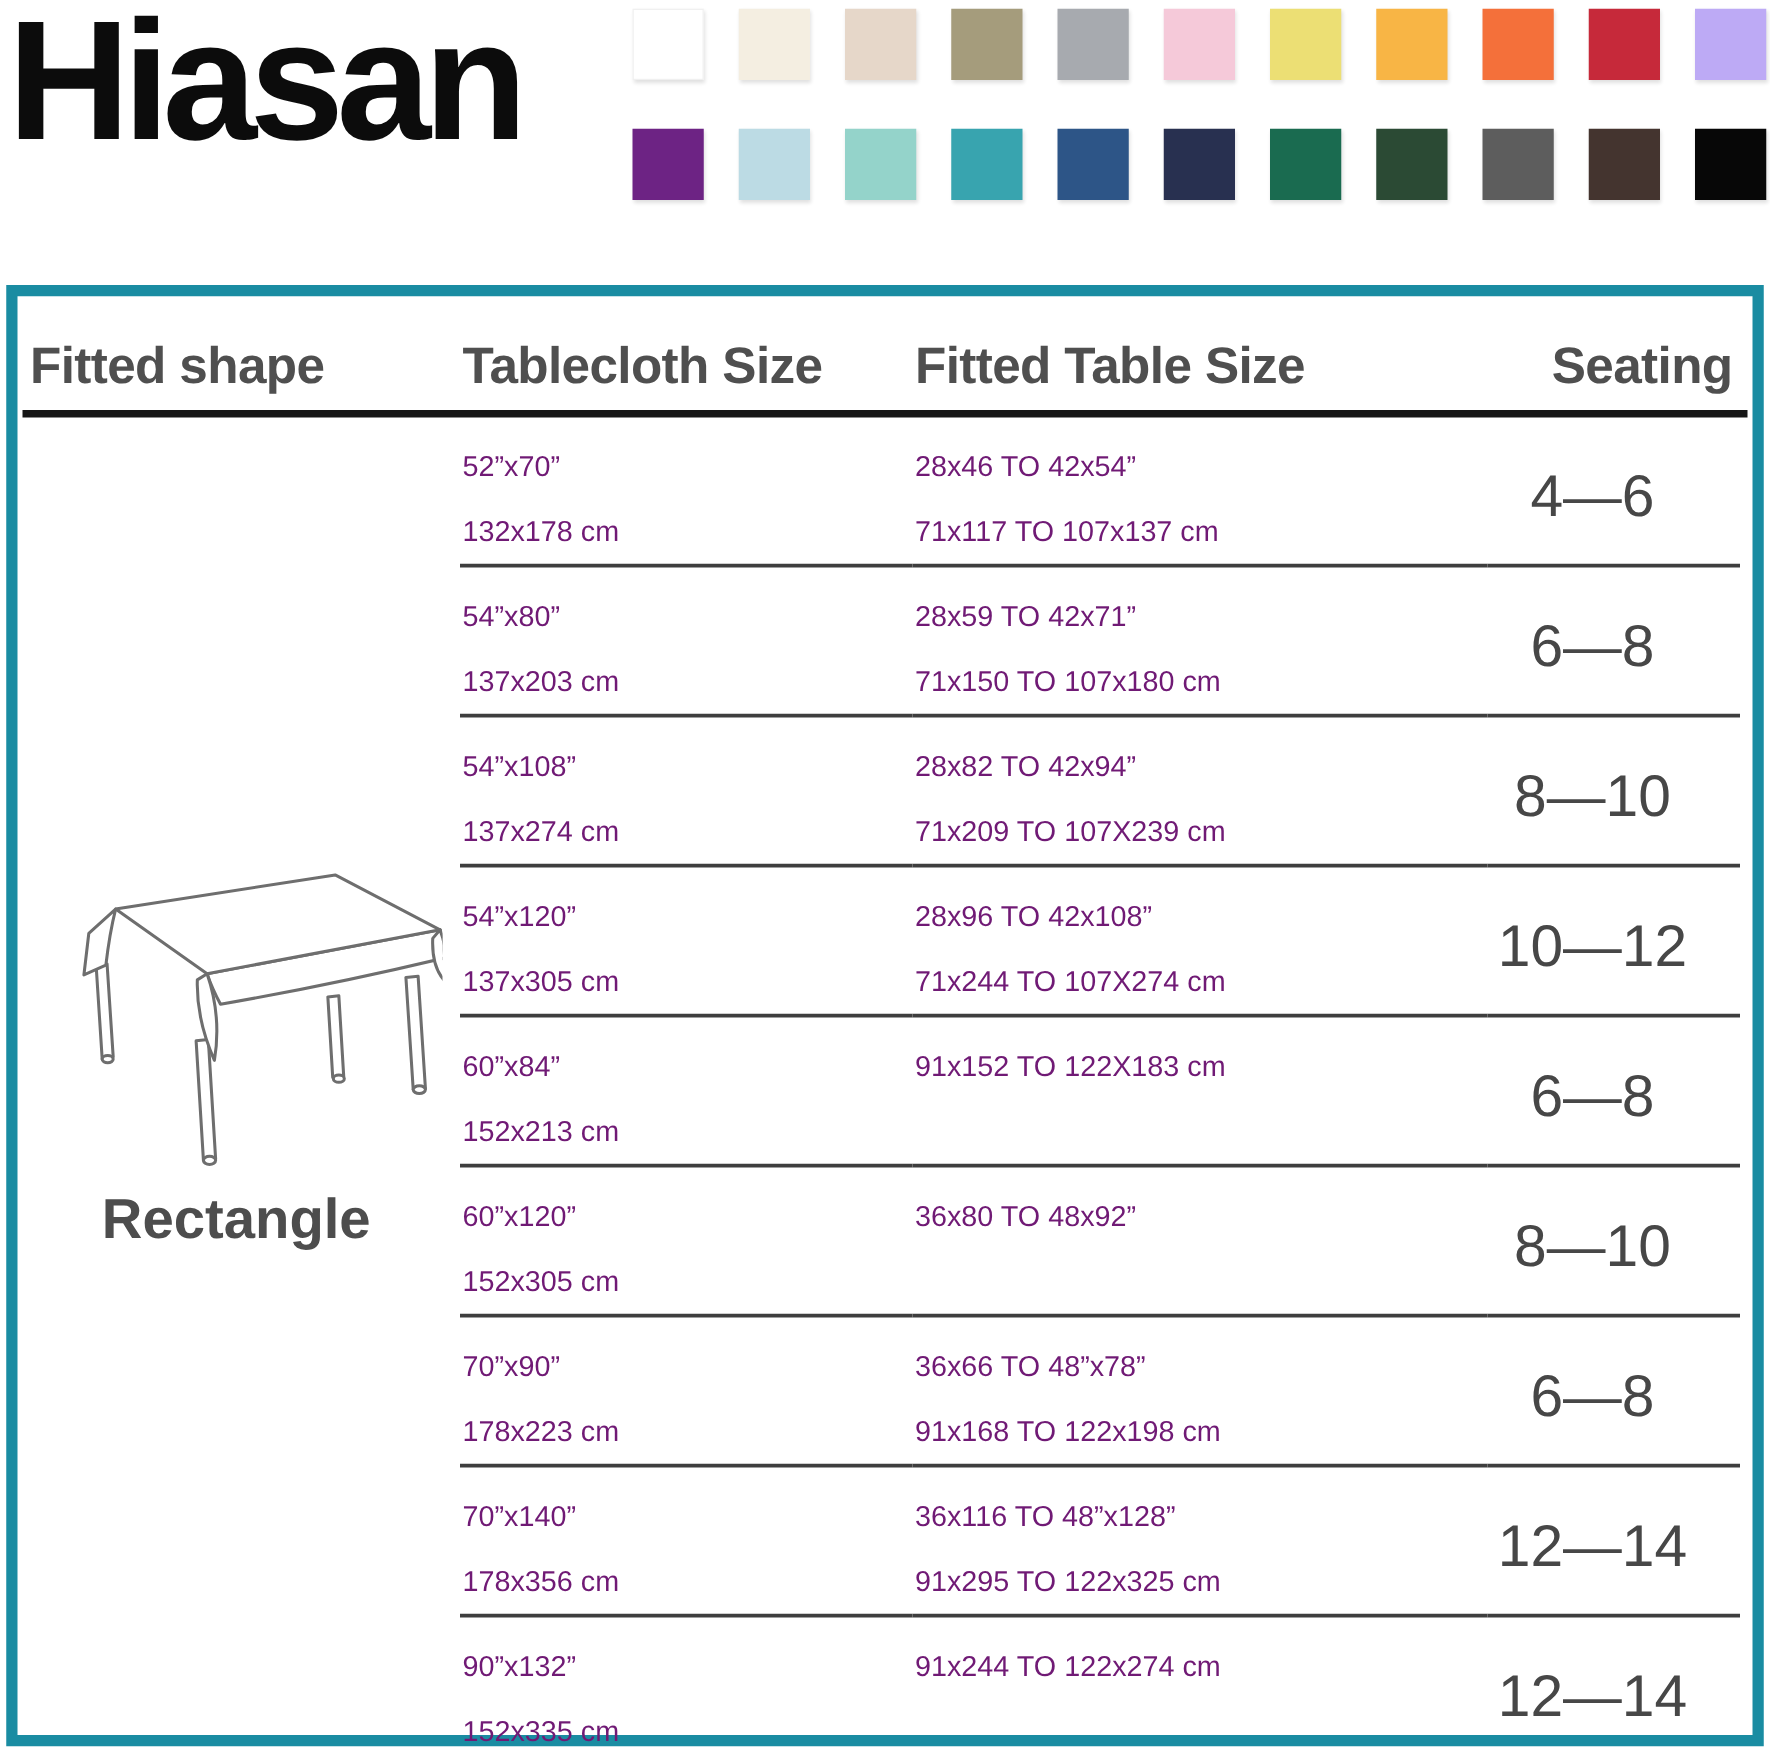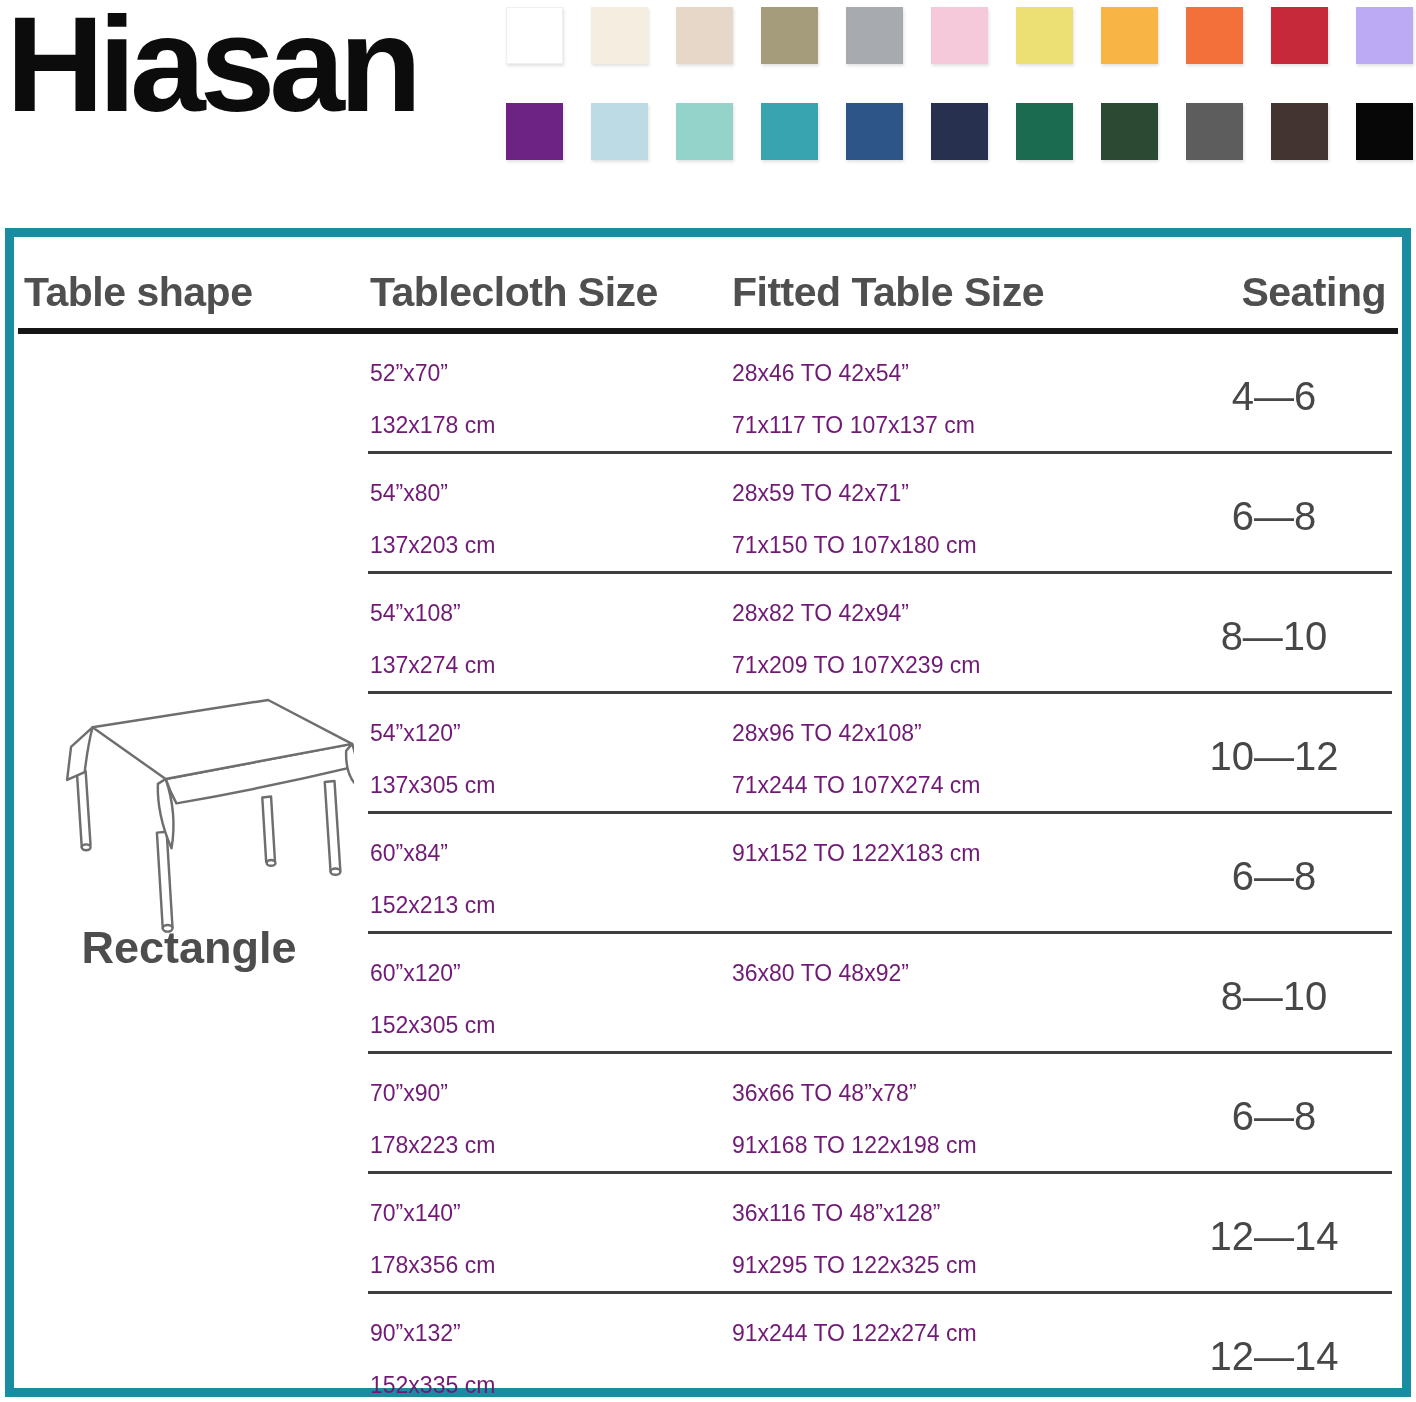--- a/index.html
+++ b/index.html
@@ -46,28 +46,28 @@
     grid-template-rows:repeat(10,1fr);
     padding:0 10px;
   }
   .cell{box-sizing:border-box;padding-top:13px;}
   .cell .l1,.cell .l2{font-size:23px;color:#701a75;line-height:52px;white-space:nowrap;}
   .cell.tc{padding-left:2px;}
   .cell.ft{padding-left:2px;}
   .cell.seat{
     display:flex;align-items:center;justify-content:center;
     padding:17px 34px 10px 0;
-    font-size:40px;color:#474747;
+    font-size:47px;color:#474747;
   }
   .sep{border-bottom:3px solid #3e3e3e;}
   
   .shape-cell{grid-column:1;grid-row:1 / span 10;position:relative;}
   .shape-cell svg{position:absolute;top:352px;left:8px;}
   .shape-label{
-    position:absolute;top:588px;left:0;width:330px;text-align:center;
+    position:absolute;top:615px;left:0;width:330px;text-align:center;
     font-size:45px;font-weight:bold;color:#4d4d4d;
   }
 </style>
 </head>
 <body>
 
 <div class="page">
 
   <header>
     <div class="logo">Hiasan</div>
@@ -92,21 +92,21 @@
         <div class="swatch" style="background: rgb(26, 107, 80);"></div>
         <div class="swatch" style="background: rgb(43, 74, 52);"></div>
         <div class="swatch" style="background: rgb(93, 93, 93);"></div>
         <div class="swatch" style="background: rgb(68, 52, 47);"></div>
         <div class="swatch" style="background: rgb(7, 7, 7);"></div>
       </div>
   </header>
 
   <section class="chart">
     <div class="chart-header">
-      <div class="h1">Table shape</div>
+      <div class="h1">Fitted shape</div>
       <div class="h2">Tablecloth Size</div>
       <div class="h3">Fitted Table Size</div>
       <div class="h4">Seating</div>
     </div>
 
     <div class="chart-body">
       <div class="shape-cell">
         <svg viewBox="0 0 330 272" width="322" height="266" aria-hidden="true">
           <g fill="#ffffff" stroke="#6e6e6e" stroke-width="2.5" stroke-linejoin="round" stroke-linecap="round">
 

